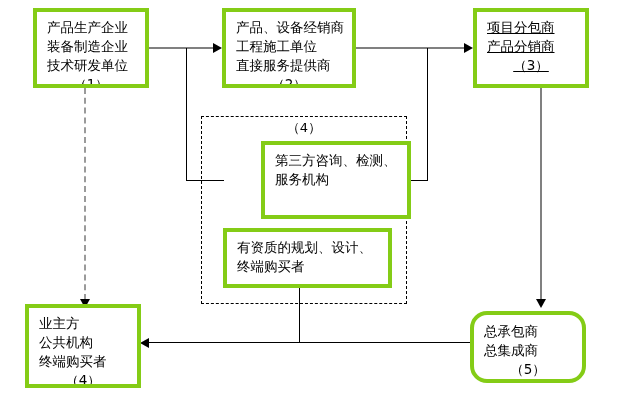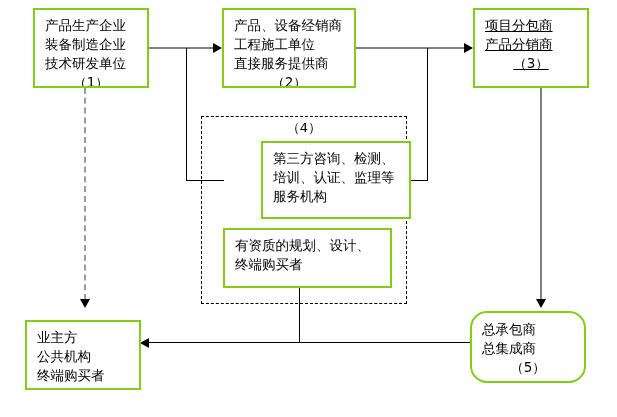--- a/index.html
+++ b/index.html
@@ -13,21 +13,21 @@
     height: 417px;
     background: #ffffff;
     overflow: hidden;
     font-family: "DejaVu Sans", "Liberation Sans", sans-serif;
   }
 
   
   .box {
     position: absolute;
     box-sizing: border-box;
-    border: 2px solid #84cc16;
+    border: 4px solid #84cc16;
     background: #ffffff;
     overflow: hidden;
     z-index: 5;
   }
   .box .lines {
     padding: 6px 0 0 10px;
   }
   .box .ln {
     font-size: 13.5px;
     line-height: 19px;
@@ -39,21 +39,21 @@
     line-height: 19px;
     color: #000000;
     text-align: center;
     padding-right: 10px;
     white-space: nowrap;
   }
 
   #box-producer   { left: 33px;  top: 8px;   width: 116px; height: 80px; }
   #box-dealer     { left: 222px; top: 8px;   width: 134px; height: 80px; }
   #box-subcontr   { left: 473px; top: 8px;   width: 116px; height: 80px; text-decoration: underline; }
-  #box-owner      { left: 25px;  top: 320px; width: 116px; height: 70px; }
+  #box-owner      { left: 25px;  top: 304px; width: 116px; height: 84px; }
   #box-general    { left: 470px; top: 311px; width: 116px; height: 72px; border-radius: 17px; }
 
   #box-general .lines { padding-top: 7px; }
 
   
   #box-thirdparty { left: 223px; top: 141px; width: 150px; height: 78px; margin-left: 38px; }
   #box-qualified  { left: 223px; top: 228px; width: 169px; height: 60px; }
 
   
   #group-4 {
@@ -177,21 +177,20 @@
     <div class="lines">
       <div class="ln">项目分包商</div>
       <div class="ln">产品分销商</div>
       <div class="num">（3）</div>
     </div>
   </div>
 
   <div class="box" id="box-thirdparty">
     <div class="lines">
       <div class="ln">第三方咨询、检测、</div>
-      <div class="ln">培训、认证、监理等</div>
       <div class="ln">服务机构</div>
     </div>
   </div>
 
   <div class="box" id="box-qualified">
     <div class="lines">
       <div class="ln">有资质的规划、设计、</div>
       <div class="ln">终端购买者</div>
     </div>
   </div>

